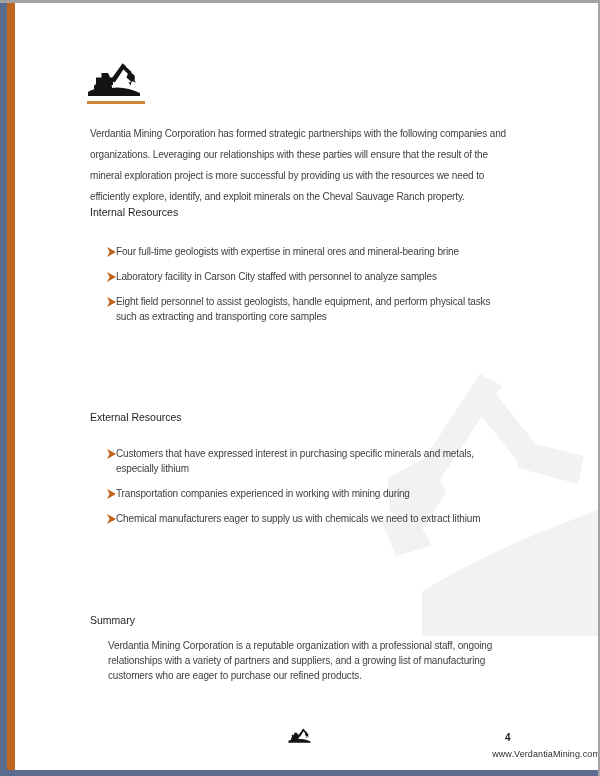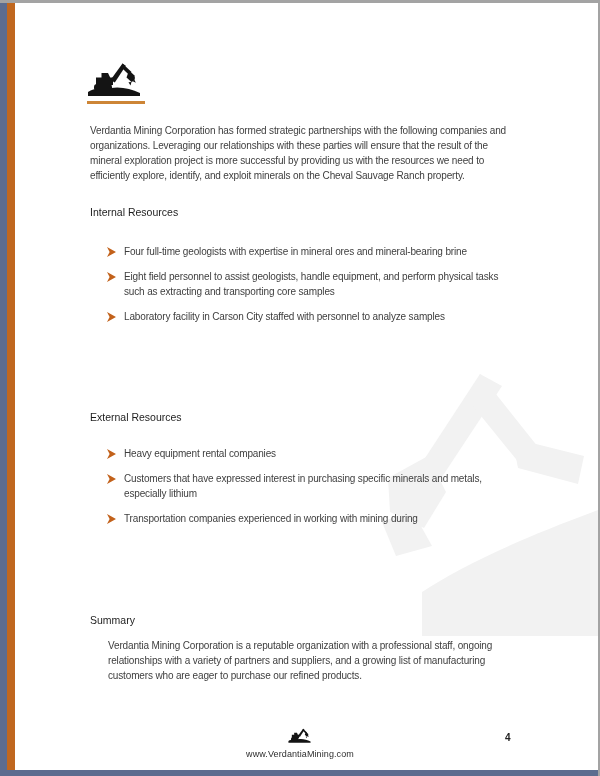--- a/index.html
+++ b/index.html
@@ -21,51 +21,51 @@
   .logo { position:absolute; left:87px; top:60px; z-index:2; }
   .logo-underline { width:58px; height:3px; background:#cd8536; margin-top:1px; }
   .page-title {
     position:absolute; left:141px; top:70px; z-index:2;
     font-size:25px; font-weight:bold; letter-spacing:0.3px; color:#1c1c1c;
   }
 
   
   .intro {
     position:absolute; left:90px; top:123px; width:430px; z-index:2;
-    font-size:10px; line-height:15px; color:#3e3e3e; letter-spacing:-0.15px;
+    font-size:10px; line-height:21px; color:#3e3e3e; letter-spacing:-0.15px;
   }
   .section-heading {
     position:absolute; left:90px; z-index:2;
     font-size:10.5px; font-weight:normal; color:#1d1d1d;
   }
   #h-internal { top:206px; }
   #h-external { top:411px; }
   #h-summary  { top:614px; }
 
   .bullet-list { position:absolute; left:107px; width:402px; z-index:2; }
   #list-internal { top:244px; }
   #list-external { top:446px; }
   .bullet-item {
-    display:flex; gap:8px; margin-bottom:10px;
+    display:flex; margin-bottom:10px;
     font-size:10px; line-height:15px; color:#3e3e3e; letter-spacing:-0.15px;justify-content:center;
   }
   .bullet-arrow { flex:0 0 9px; padding-top:3px; }
   .bullet-arrow svg { display:block; }
   .bullet-text { flex:1 1 auto; }
 
   .summary-body {
     position:absolute; left:108px; top:638px; width:414px; z-index:2;
     font-size:10px; line-height:15px; color:#3e3e3e; letter-spacing:-0.15px;
   }
 
   
   .footer-logo { position:absolute; left:288px; top:727px; z-index:2; }
   .footer-url  {
     position:absolute; left:0; right:0; top:749px; z-index:2;
-    text-align:center; font-size:9px; color:#2e2e2e; letter-spacing:0.1px;
+    text-align:right; font-size:9px; color:#2e2e2e; letter-spacing:0.1px;
   }
   .page-number {
     position:absolute; left:505px; top:732px; z-index:2;
     font-size:10px; font-weight:bold; color:#222222;
   }
 </style>
 </head>
 <body>
 
 <div class="page">
@@ -118,57 +118,57 @@
           </svg>
         </span>
       <span class="bullet-text">Four full-time geologists with expertise in mineral ores and mineral-bearing brine</span>
     </div>
     <div class="bullet-item">
       <span class="bullet-arrow">
           <svg width="9" height="10" viewBox="0 0 9 10">
             <polygon points="0,0 9,5 0,10 2.6,5" fill="#c2611a"></polygon>
           </svg>
         </span>
-      <span class="bullet-text">Eight field personnel to assist geologists, handle equipment, and perform physical tasks such as extracting and transporting core samples</span>
+      <span class="bullet-text">Laboratory facility in Carson City staffed with personnel to analyze samples</span>
     </div>
     <div class="bullet-item">
       <span class="bullet-arrow">
           <svg width="9" height="10" viewBox="0 0 9 10">
             <polygon points="0,0 9,5 0,10 2.6,5" fill="#c2611a"></polygon>
           </svg>
         </span>
-      <span class="bullet-text">Laboratory facility in Carson City staffed with personnel to analyze samples</span>
+      <span class="bullet-text">Eight field personnel to assist geologists, handle equipment, and perform physical tasks such as extracting and transporting core samples</span>
     </div>
   </div>
 
   <div class="section-heading" id="h-external">External Resources</div>
   <div class="bullet-list" id="list-external">
-    <div class="bullet-item">
-      <span class="bullet-arrow">
-          <svg width="9" height="10" viewBox="0 0 9 10">
-            <polygon points="0,0 9,5 0,10 2.6,5" fill="#c2611a"></polygon>
-          </svg>
-        </span>
-      <span class="bullet-text">Heavy equipment rental companies</span>
-    </div>
     <div class="bullet-item">
       <span class="bullet-arrow">
           <svg width="9" height="10" viewBox="0 0 9 10">
             <polygon points="0,0 9,5 0,10 2.6,5" fill="#c2611a"></polygon>
           </svg>
         </span>
       <span class="bullet-text">Customers that have expressed interest in purchasing specific minerals and metals, especially lithium</span>
     </div>
     <div class="bullet-item">
       <span class="bullet-arrow">
           <svg width="9" height="10" viewBox="0 0 9 10">
             <polygon points="0,0 9,5 0,10 2.6,5" fill="#c2611a"></polygon>
           </svg>
         </span>
       <span class="bullet-text">Transportation companies experienced in working with mining during</span>
+    </div>
+    <div class="bullet-item">
+      <span class="bullet-arrow">
+          <svg width="9" height="10" viewBox="0 0 9 10">
+            <polygon points="0,0 9,5 0,10 2.6,5" fill="#c2611a"></polygon>
+          </svg>
+        </span>
+      <span class="bullet-text">Chemical manufacturers eager to supply us with chemicals we need to extract lithium</span>
     </div>
   </div>
 
   <div class="section-heading" id="h-summary">Summary</div>
   <div class="summary-body">Verdantia Mining Corporation is a reputable organization with a professional staff, ongoing relationships with a variety of partners and suppliers, and a growing list of manufacturing customers who are eager to purchase our refined products.</div>
 
   <div class="footer-logo">
     <svg width="23" height="16" viewBox="0 0 54 36">
       <g fill="#141414">
         <path d="M1,32 C8,27 15,29.5 24,28 C34,26.3 44,29 53,33 L53,36 L1,36 Z"></path>

